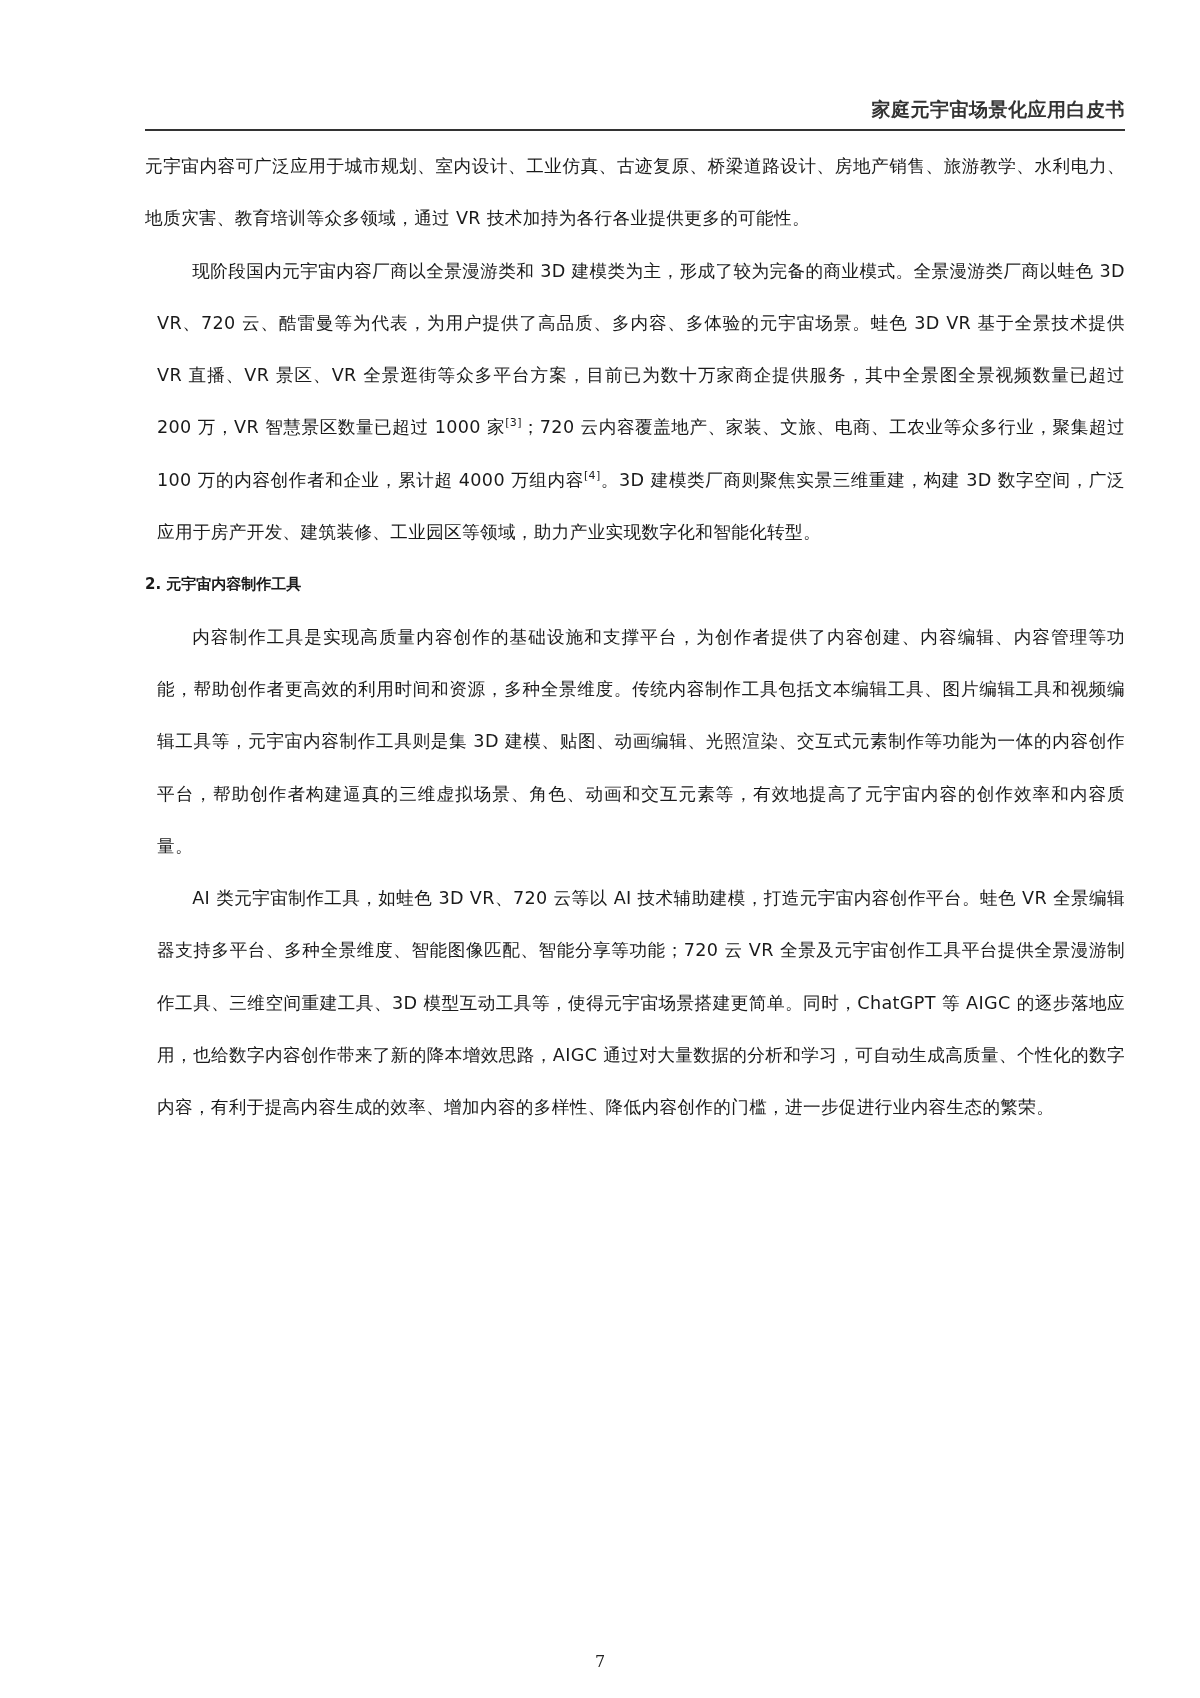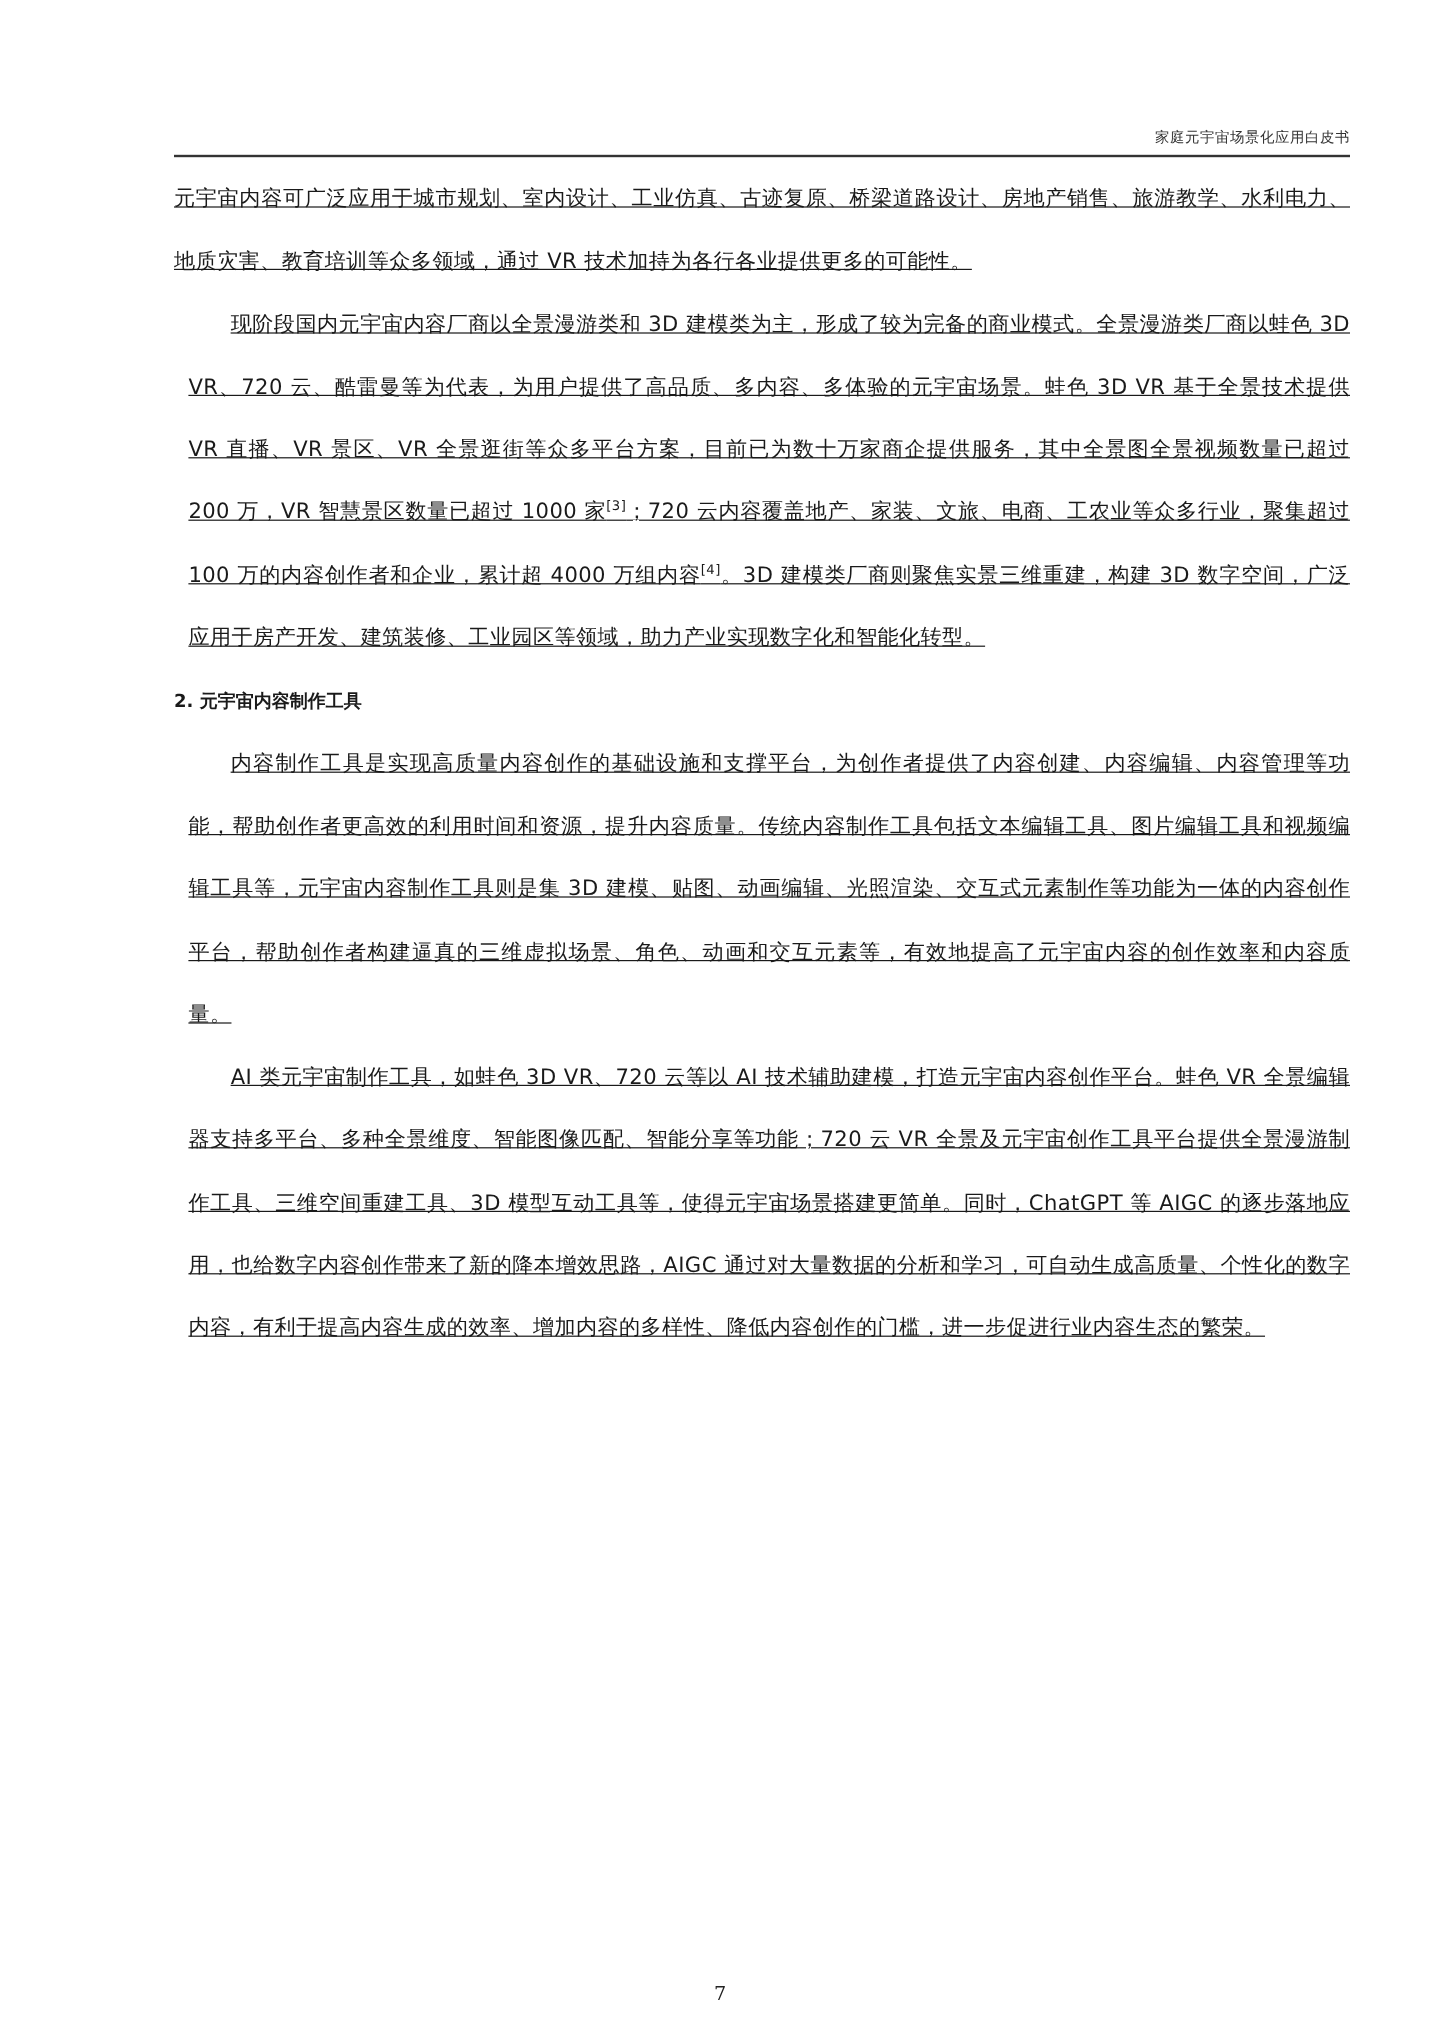--- a/index.html
+++ b/index.html
@@ -1,42 +1,42 @@
 <!DOCTYPE html>
 <html><head>
 <meta charset="utf-8">
 <style>
   html, body { margin: 0; padding: 0; background: #ffffff; }
   body { width: 1200px; height: 1698px; position: relative; overflow: hidden;
          font-family: "DejaVu Sans", "Liberation Sans", sans-serif; color: #1a1a1a; }
   .header { position: absolute; left: 145px; top: 96px; width: 980px; height: 33px;
             border-bottom: 2px solid #333333; }
-  .header-title { position: absolute; right: 0; bottom: 6px; font-size: 12px; color: #333; letter-spacing: 0.5px; }
+  .header-title { position: absolute; right: 0; bottom: 6px; font-size: 19px; color: #333; letter-spacing: 0.5px; font-weight: bold; }
   .content { position: absolute; left: 145px; top: 140px; width: 980px; }
-  .para { font-size: 17.6px; line-height: 52.3px; margin: 0; text-align: justify; text-justify: inter-ideograph; letter-spacing: 0.35px; text-decoration: underline; }
+  .para { font-size: 17.6px; line-height: 52.3px; margin: 0; text-align: justify; text-justify: inter-ideograph; letter-spacing: 0.35px; }
   .indent { text-indent: 2em; margin-left: 12px; }
   .heading { font-size: 15px; line-height: 52.3px; font-weight: bold; margin: 0; }
   sup { font-size: 11px; line-height: 0; vertical-align: 7px; }
   .page-number { position: absolute; left: 0; width: 1200px; top: 1652px; text-align: center;
                  font-family: "DejaVu Serif", "Liberation Serif", serif; font-size: 16px; color: #222; }
 </style>
 </head>
 <body>
 
 <div class="header">
   <span class="header-title">家庭元宇宙场景化应用白皮书</span>
 </div>
 
 <div class="content">
   <p class="para">元宇宙内容可广泛应用于城市规划、室内设计、工业仿真、古迹复原、桥梁道路设计、房地产销售、旅游教学、水利电力、地质灾害、教育培训等众多领域，通过 VR 技术加持为各行各业提供更多的可能性。</p>
 
   <p class="para indent"><span>现阶段国内元宇宙内容厂商以全景漫游类和 3D 建模类为主，形成了较为完备的商业模式。全景漫游类厂商以蛙色 3D VR、720 云、酷雷曼等为代表，为用户提供了高品质、多内容、多体验的元宇宙场景。蛙色 3D VR 基于全景技术提供 VR 直播、VR 景区、VR 全景逛街等众多平台方案，目前已为数十万家商企提供服务，其中全景图全景视频数量已超过 200 万，VR 智慧景区数量已超过 1000 家</span><sup>[3]</sup><span>；720 云内容覆盖地产、家装、文旅、电商、工农业等众多行业，聚集超过 100 万的内容创作者和企业，累计超 4000 万组内容</span><sup>[4]</sup><span>。3D 建模类厂商则聚焦实景三维重建，构建 3D 数字空间，广泛应用于房产开发、建筑装修、工业园区等领域，助力产业实现数字化和智能化转型。</span></p>
 
   <p class="heading">2. 元宇宙内容制作工具</p>
 
-  <p class="para indent">内容制作工具是实现高质量内容创作的基础设施和支撑平台，为创作者提供了内容创建、内容编辑、内容管理等功能，帮助创作者更高效的利用时间和资源，提升内容质量。传统内容制作工具包括文本编辑工具、图片编辑工具和视频编辑工具等，元宇宙内容制作工具则是集 3D 建模、贴图、动画编辑、光照渲染、交互式元素制作等功能为一体的内容创作平台，帮助创作者构建逼真的三维虚拟场景、角色、动画和交互元素等，有效地提高了元宇宙内容的创作效率和内容质量。</p>
+  <p class="para indent">内容制作工具是实现高质量内容创作的基础设施和支撑平台，为创作者提供了内容创建、内容编辑、内容管理等功能，帮助创作者更高效的利用时间和资源，多种全景维度。传统内容制作工具包括文本编辑工具、图片编辑工具和视频编辑工具等，元宇宙内容制作工具则是集 3D 建模、贴图、动画编辑、光照渲染、交互式元素制作等功能为一体的内容创作平台，帮助创作者构建逼真的三维虚拟场景、角色、动画和交互元素等，有效地提高了元宇宙内容的创作效率和内容质量。</p>
 
 
 
   <p class="para indent">AI 类元宇宙制作工具，如蛙色 3D VR、720 云等以 AI 技术辅助建模，打造元宇宙内容创作平台。蛙色 VR 全景编辑器支持多平台、多种全景维度、智能图像匹配、智能分享等功能；720 云 VR 全景及元宇宙创作工具平台提供全景漫游制作工具、三维空间重建工具、3D 模型互动工具等，使得元宇宙场景搭建更简单。同时，ChatGPT 等 AIGC 的逐步落地应用，也给数字内容创作带来了新的降本增效思路，AIGC 通过对大量数据的分析和学习，可自动生成高质量、个性化的数字内容，有利于提高内容生成的效率、增加内容的多样性、降低内容创作的门槛，进一步促进行业内容生态的繁荣。</p>
 </div>
 
 <div class="page-number">7</div>
 
 </body></html>

